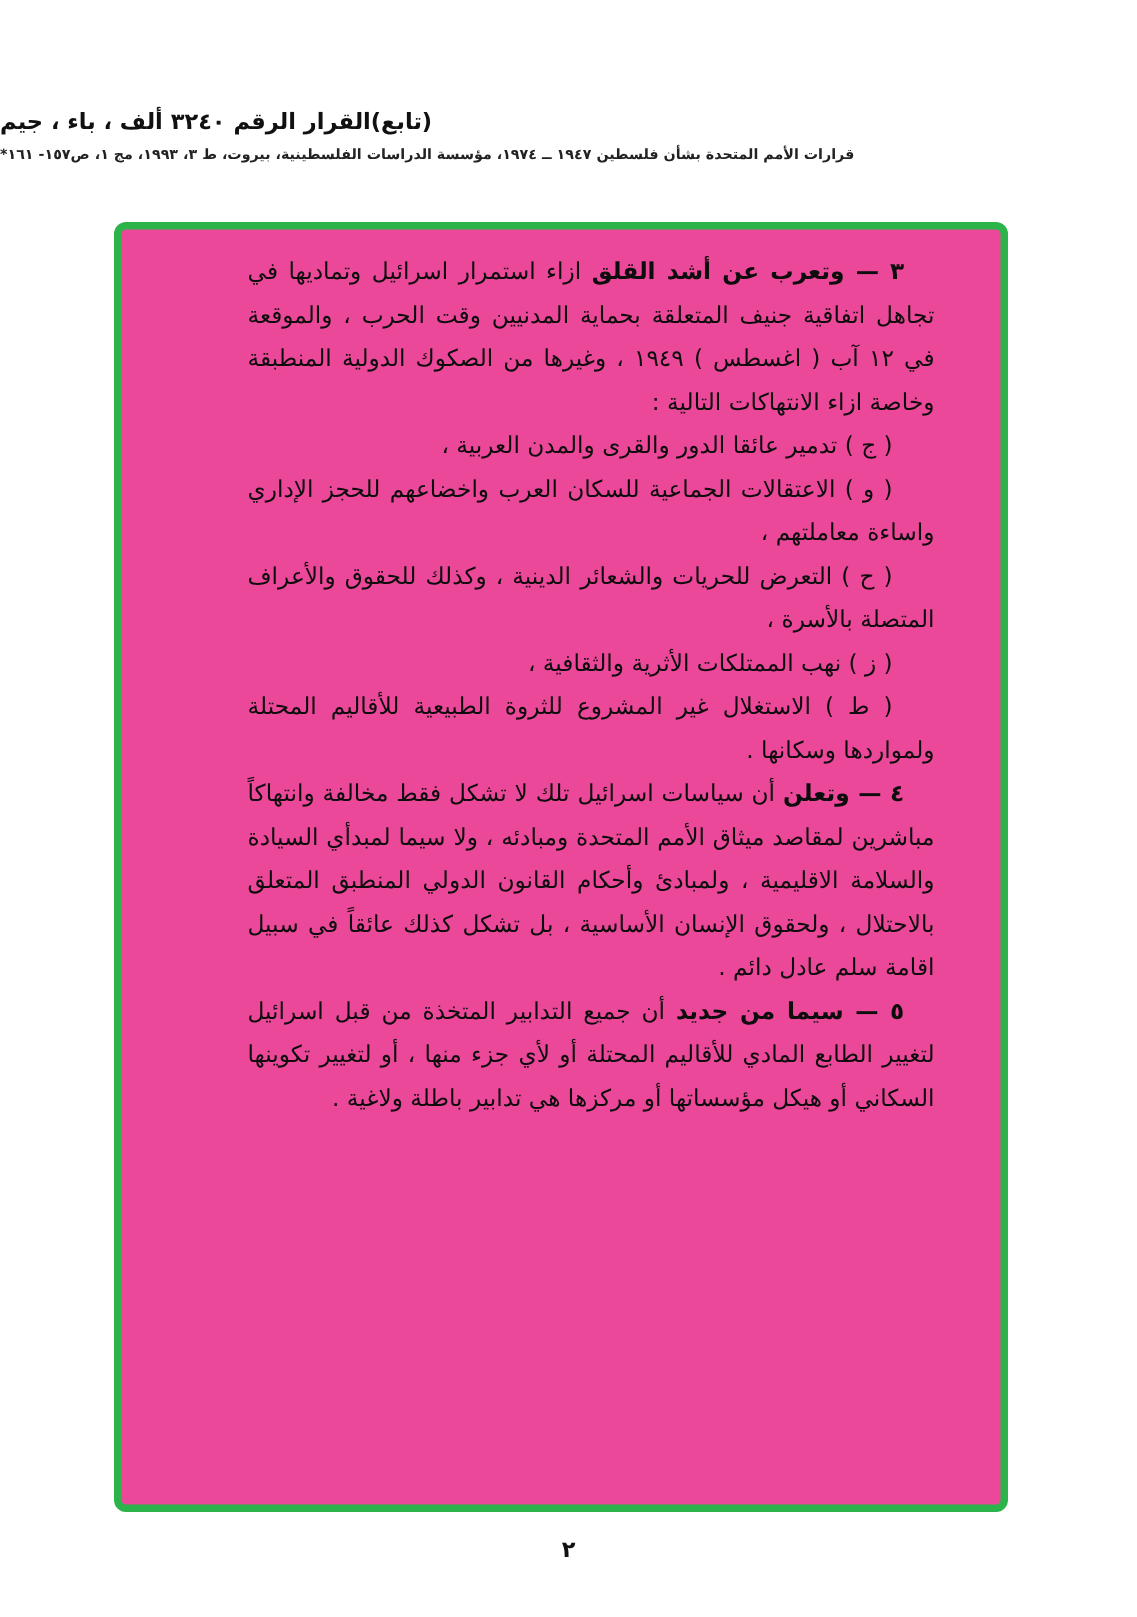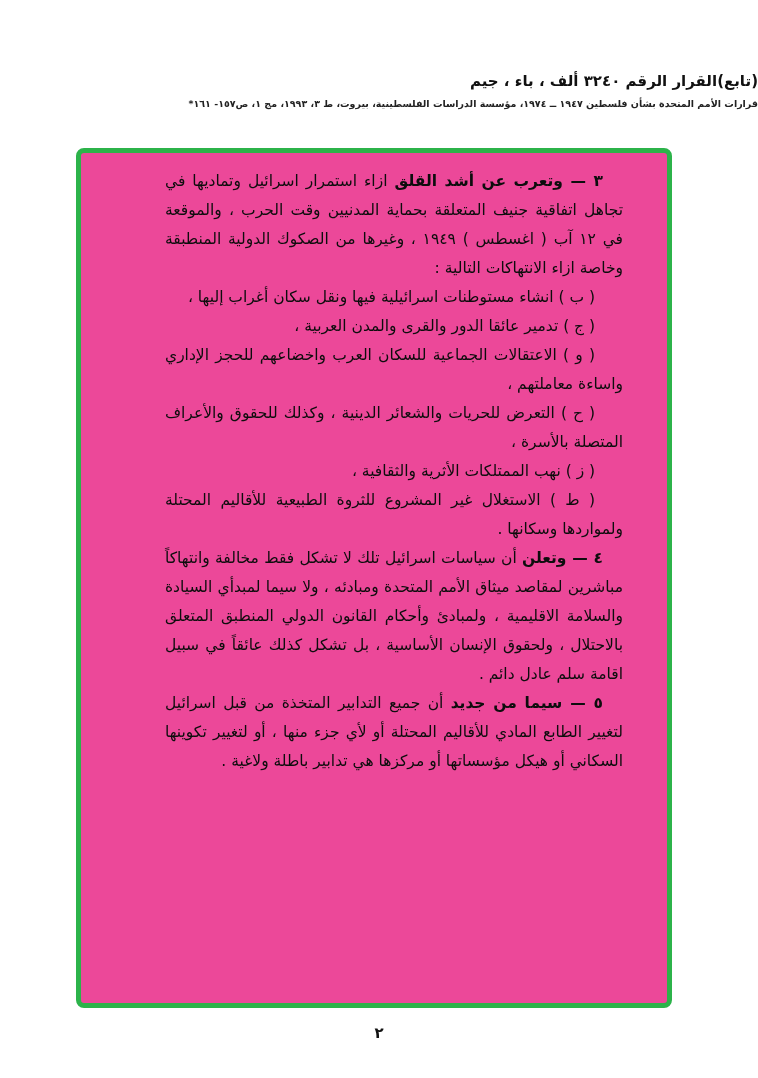--- a/index.html
+++ b/index.html
@@ -14,36 +14,35 @@
     background: #ffffff;
     font-family: "DejaVu Sans", sans-serif;
     color: #111111;
     overflow: hidden;
   }
   .doc-header {
     position: absolute;
     top: 72px;
     left: 0;
     width: 100%;
-    text-align: right;
+    text-align: left;
     direction: rtl;
   }
   .doc-title {
     font-size: 15px;
     font-weight: 700;
     margin: 0;
     letter-spacing: 0.5px;
   }
   .doc-citation {
     margin-top: 8px;
     font-size: 9.5px;
     font-weight: 700;
     color: #222222;
     direction: rtl;
-    padding-left: 38px;
   }
   .frame {
     position: absolute;
     left: 76px;
     top: 148px;
     width: 586px;
     height: 850px;
     border: 5px solid #2cb34a;
     border-radius: 8px;
     background: #ec4899;
@@ -89,21 +88,20 @@
   <div class="doc-header">
     <h1 class="doc-title">(تابع)القرار الرقم ٣٢٤٠ ألف ، باء ، جيم</h1>
     <div class="doc-citation">قرارات الأمم المتحدة بشأن فلسطين ١٩٤٧ ــ ١٩٧٤، مؤسسة الدراسات الفلسطينية، بيروت، ط ٣، ١٩٩٣، مج ١، ص١٥٧- ١٦١*</div>
   </div>
 
   <div class="frame">
     <div class="text-block">
 
       <p class="para"><span class="lead-bold">٣ — </span><span class="lead-bold">وتعرب عن أشد القلق</span><span> ازاء استمرار اسرائيل وتماديها في تجاهل اتفاقية جنيف المتعلقة بحماية المدنيين وقت الحرب ، والموقعة في ١٢ آب ( اغسطس ) ١٩٤٩ ، وغيرها من الصكوك الدولية المنطبقة وخاصة ازاء الانتهاكات التالية :</span></p>
 
-      <p class="item">( ب ) انشاء مستوطنات اسرائيلية فيها ونقل سكان أغراب إليها ،</p>
       <p class="item">( ج ) تدمير عائقا الدور والقرى والمدن العربية ،</p>
       <p class="item">( و ) الاعتقالات الجماعية للسكان العرب واخضاعهم للحجز الإداري واساءة معاملتهم ،</p>
       <p class="item">( ح ) التعرض للحريات والشعائر الدينية ، وكذلك للحقوق والأعراف المتصلة بالأسرة ،</p>
       <p class="item">( ز ) نهب الممتلكات الأثرية والثقافية ،</p>
       <p class="item">( ط ) الاستغلال غير المشروع للثروة الطبيعية للأقاليم المحتلة ولمواردها وسكانها .</p>
 
       <p class="para"><span class="lead-bold">٤ — </span><span class="lead-bold">وتعلن</span><span> أن سياسات اسرائيل تلك لا تشكل فقط مخالفة وانتهاكاً مباشرين لمقاصد ميثاق الأمم المتحدة ومبادئه ، ولا سيما لمبدأي السيادة والسلامة الاقليمية ، ولمبادئ وأحكام القانون الدولي المنطبق المتعلق بالاحتلال ، ولحقوق الإنسان الأساسية ، بل تشكل كذلك عائقاً في سبيل اقامة سلم عادل دائم .</span></p>
 
       <p class="para"><span class="lead-bold">٥ — </span><span class="lead-bold">سيما من جديد</span><span> أن جميع التدابير المتخذة من قبل اسرائيل لتغيير الطابع المادي للأقاليم المحتلة أو لأي جزء منها ، أو لتغيير تكوينها السكاني أو هيكل مؤسساتها أو مركزها هي تدابير باطلة ولاغية .</span></p>
 

